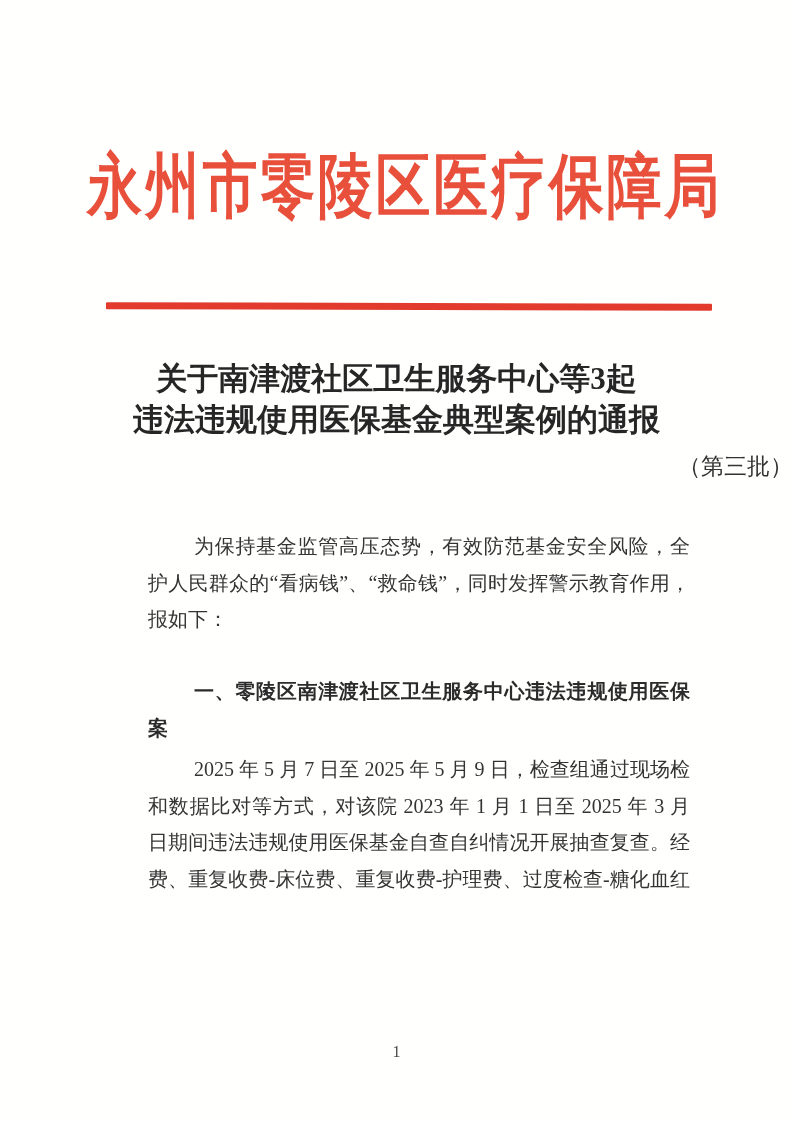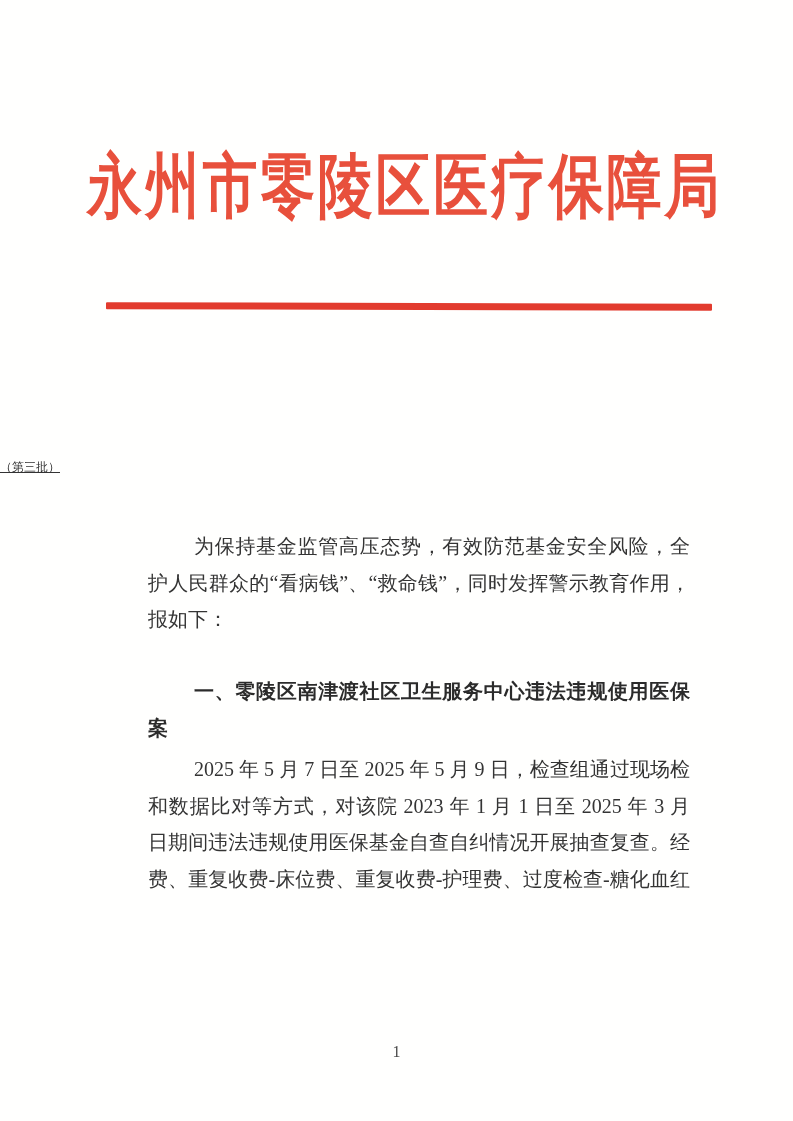--- a/index.html
+++ b/index.html
@@ -52,25 +52,24 @@
     font-size: 31px;
     line-height: 41px;
     color: #262626;
     letter-spacing: 0px;
   }
   .subtitle {
     position: absolute;
     top: 453px;
     left: 0;
     right: 0;
-    text-align: left;
-    font-size: 12px;
+    text-align: right;
+    font-size: 23px;
     line-height: 28px;
     color: #333333;
-    text-decoration: underline;
   }
   
   .para {
     position: absolute;
     left: 102px;
     width: 588px;
     font-size: 20px;
     color: #343434;
   }
   .para1 { top: 528px; line-height: 36.5px; }
@@ -107,20 +106,24 @@
 </style>
 </head>
 <body>
 
 <div class="page">
 
   <div class="agency" style="color: rgb(232, 80, 60);">永州市零陵区医疗保障局</div>
 
   <div class="red-rule" style="background: rgb(226, 59, 46);"></div>
 
+  <div class="doc-title">
+    <div>关于南津渡社区卫生服务中心等3起</div>
+    <div>违法违规使用医保基金典型案例的通报</div>
+  </div>
 
   <div class="subtitle">（第三批）</div>
 
   <div class="para para1">
     <div class="bline indent">为保持基金监管高压态势，有效防范基金安全风险，全力守</div>
     <div class="bline">护人民群众的“看病钱”、“救命钱”，同时发挥警示教育作用，</div>
     <div class="bline flush">报如下：</div>
   </div>
 
   <div class="para section-heading">

